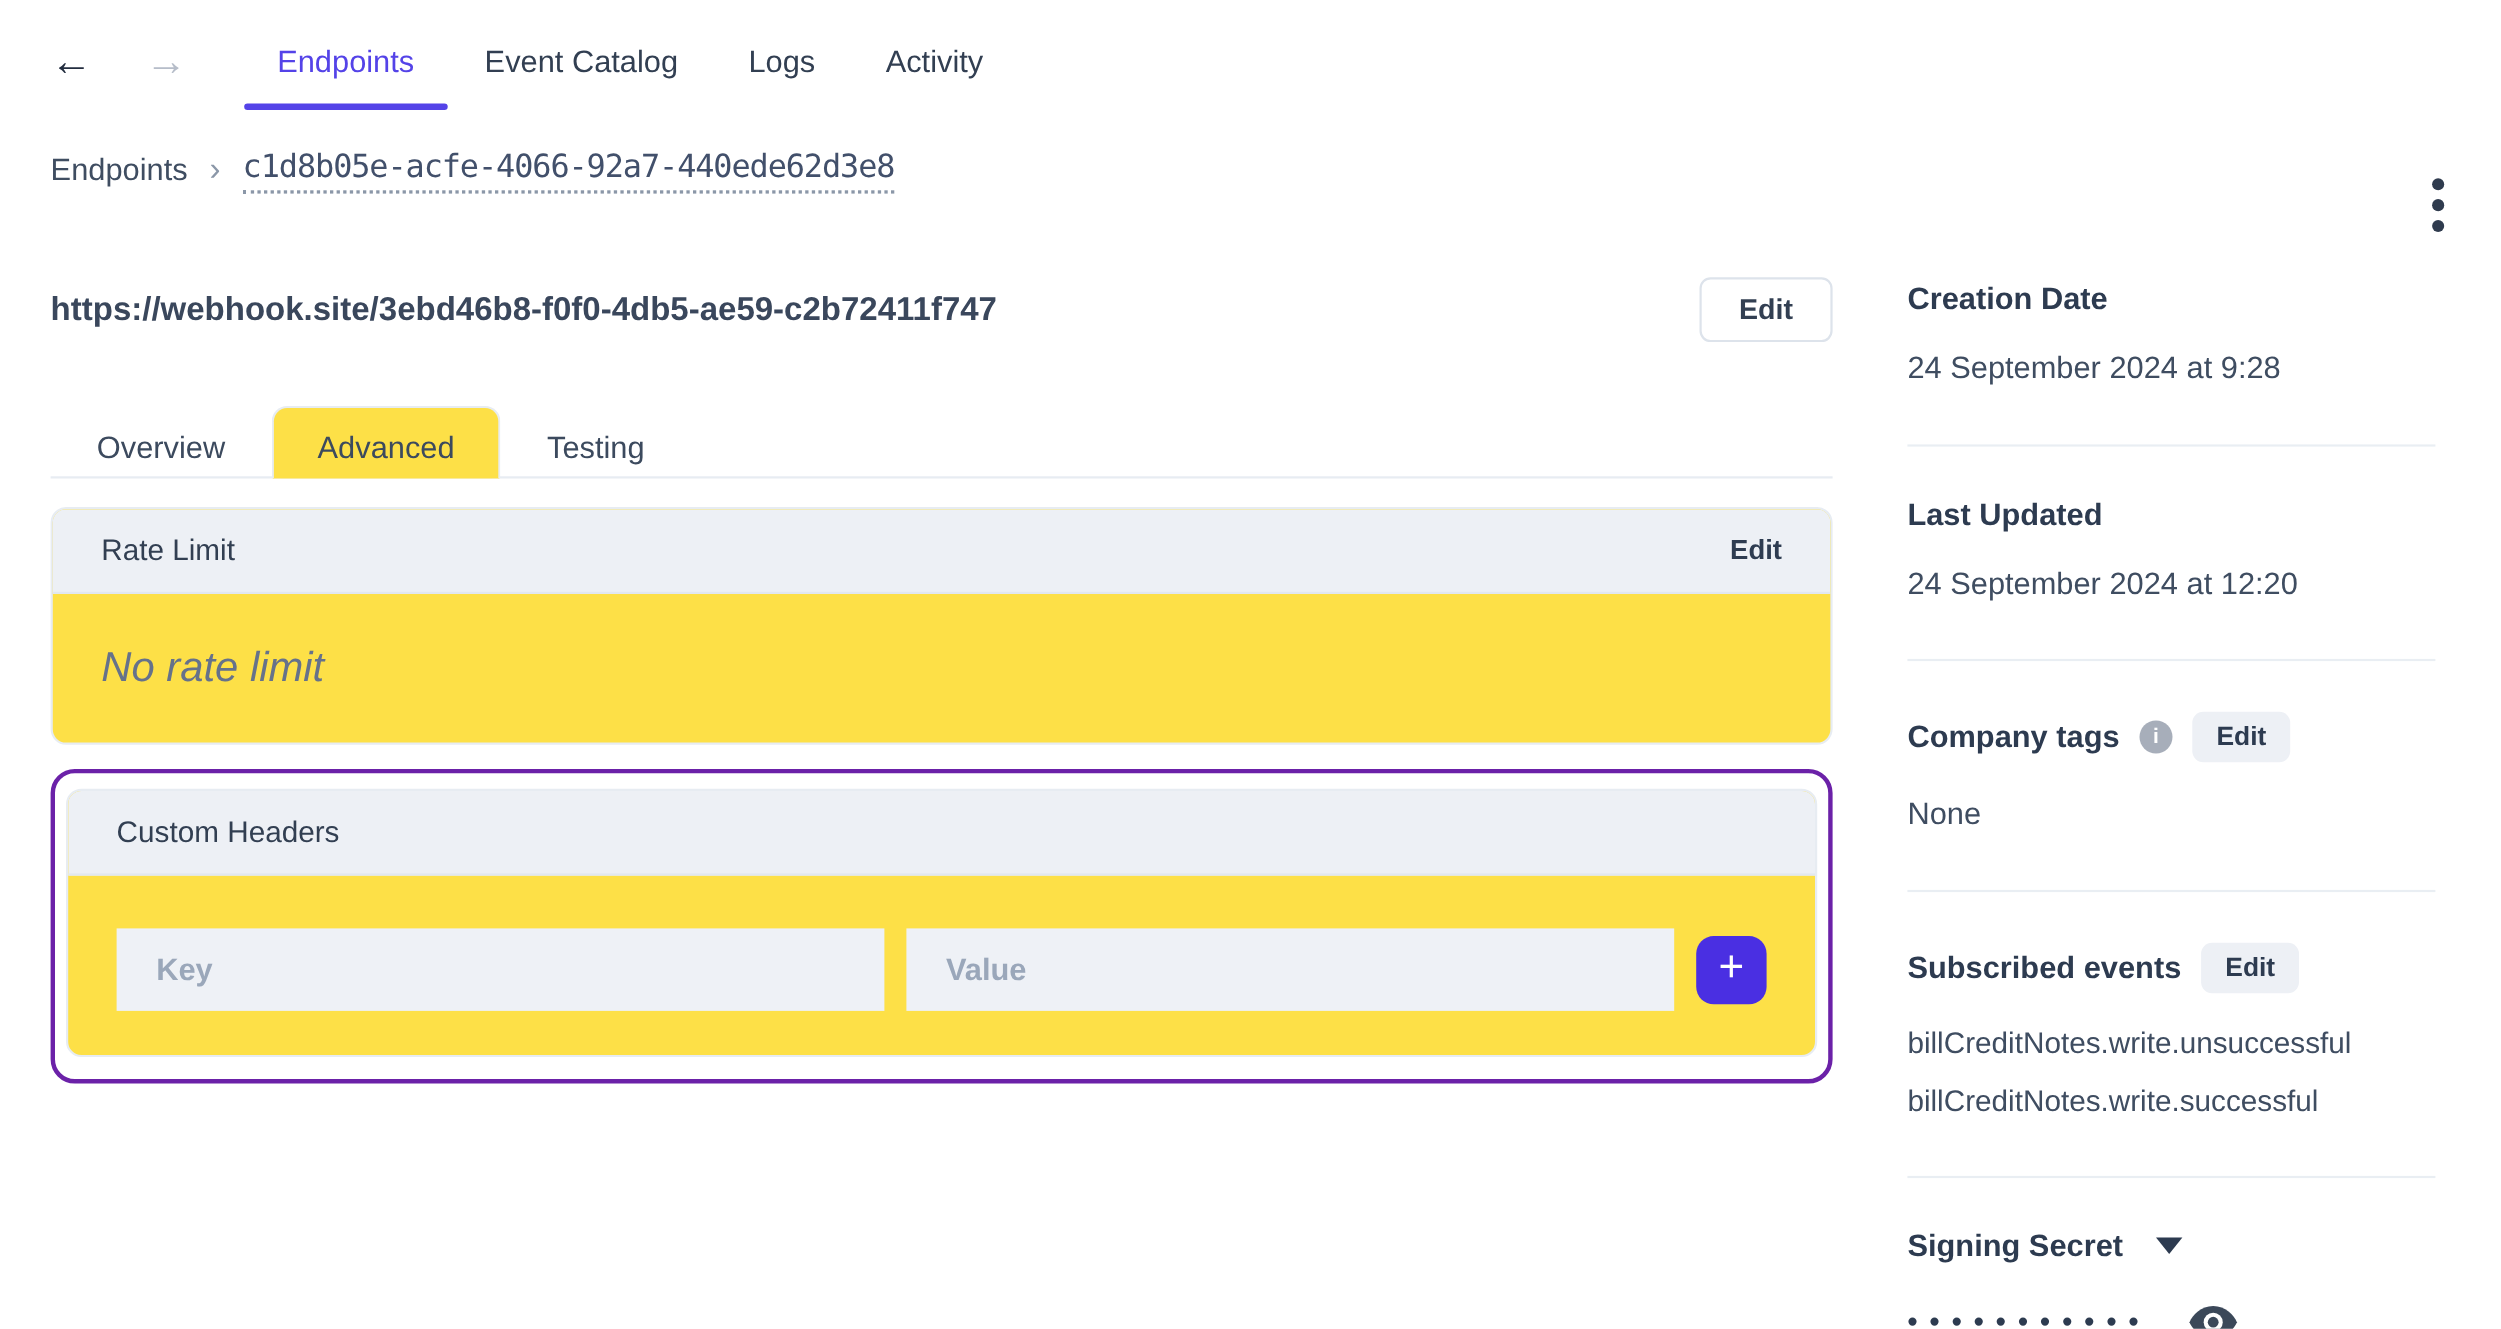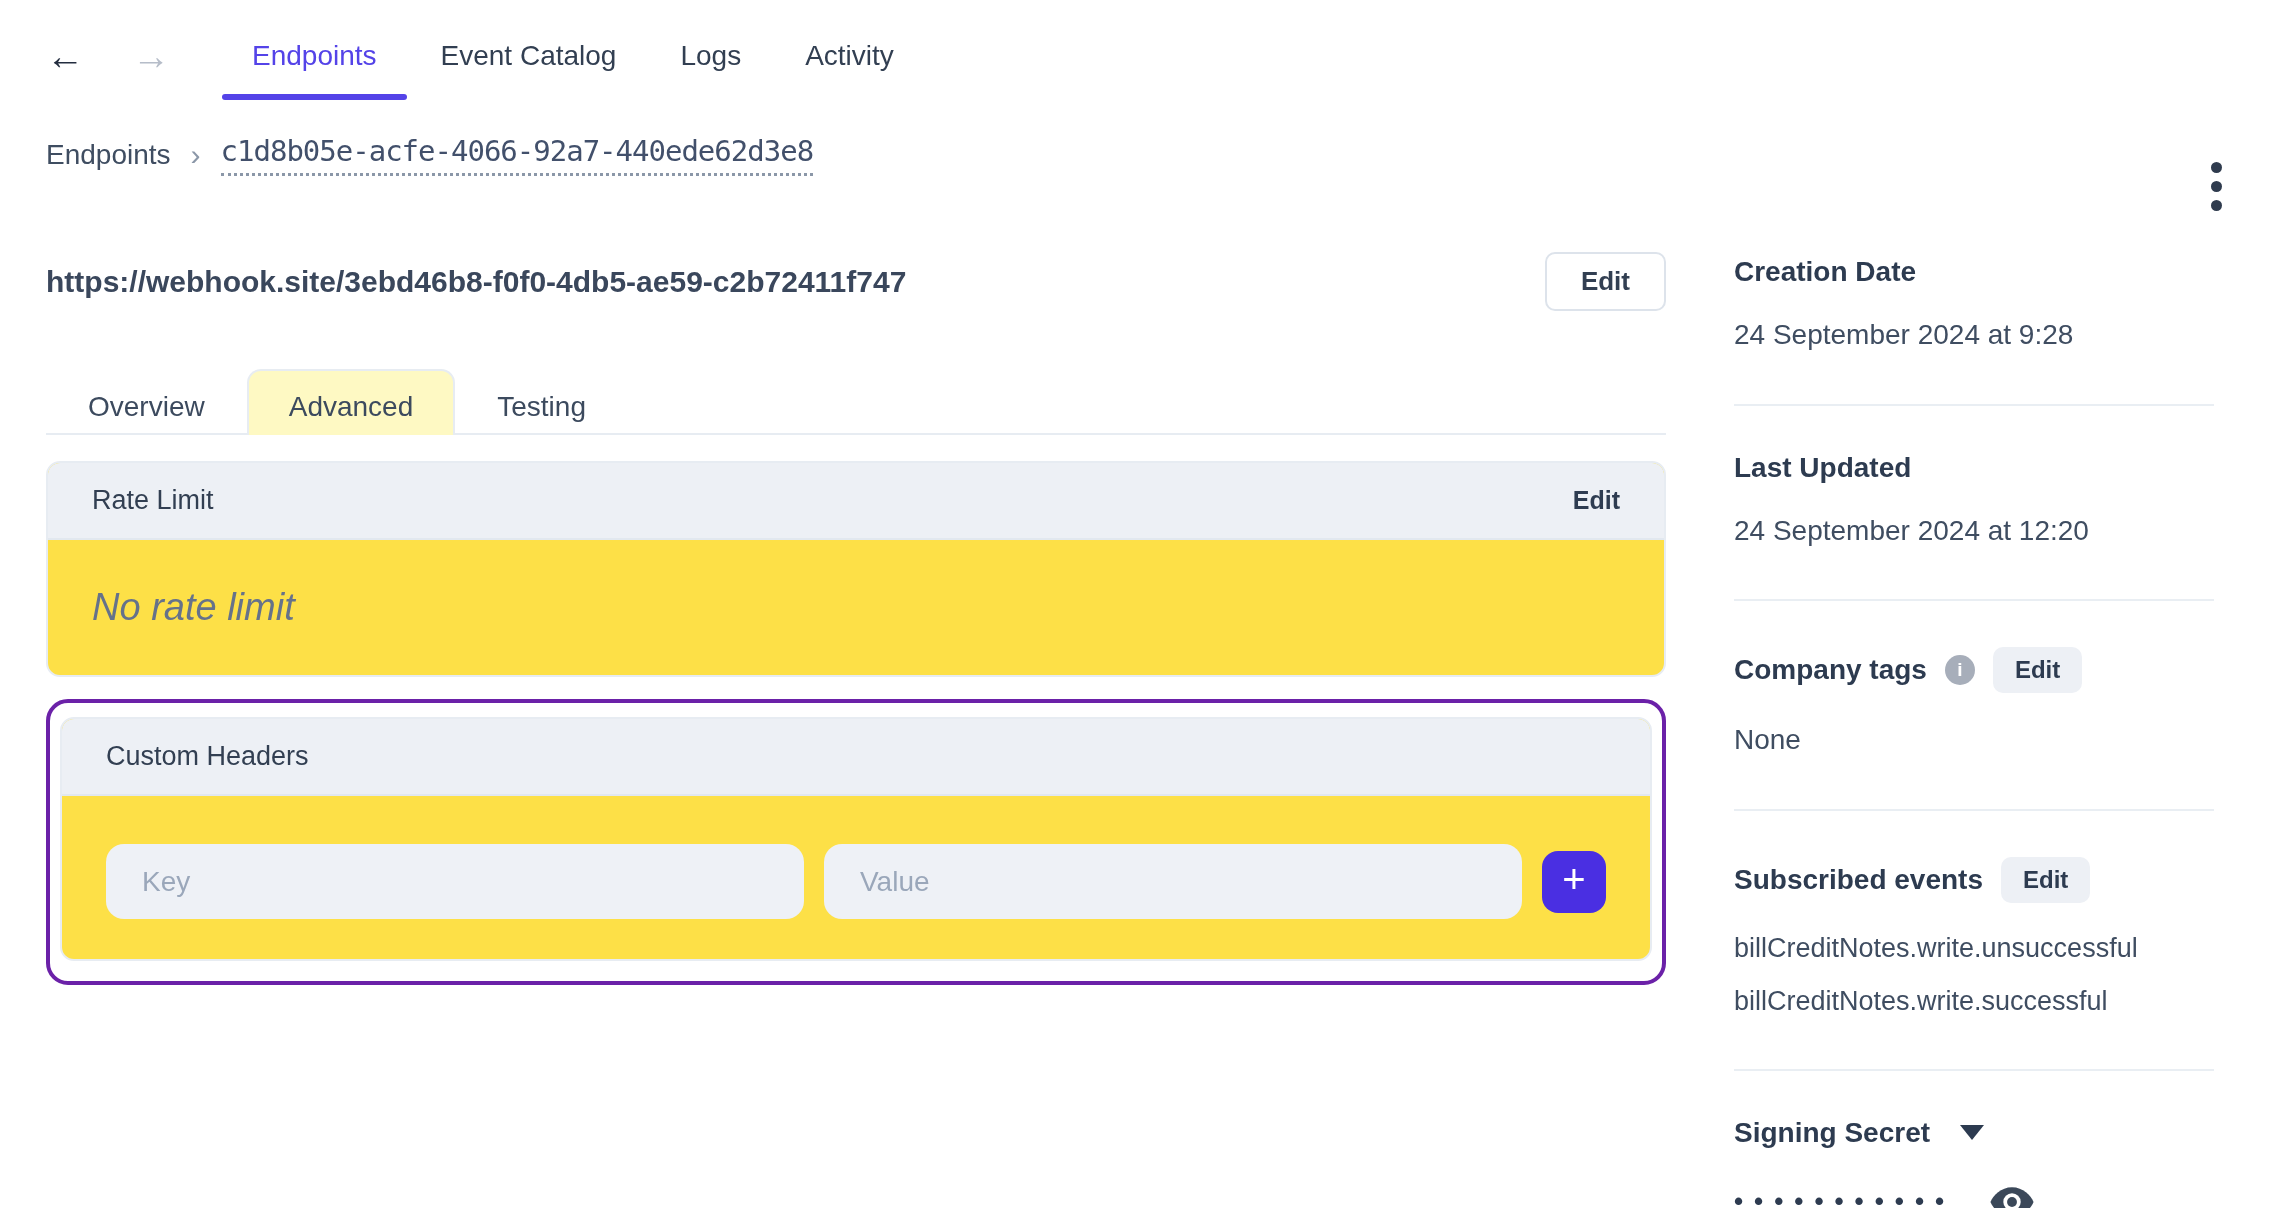--- a/index.html
+++ b/index.html
@@ -58,43 +58,44 @@
     background:#fff;border:2px solid #dde3eb;border-radius:10px;
     padding:12px 34px;font-size:26px;font-weight:700;color:#323f52;cursor:pointer;
   }
 
   .detail-tabs{display:flex;margin-top:58px;border-bottom:2px solid var(--border);}
   .dtab{
     font-size:28px;color:#3c4a5e;padding:20px 40px 12px;margin-bottom:-2px;
     border:2px solid transparent;border-bottom:none;cursor:pointer;
   }
   .dtab.active{
-    background:#fef9c3;border-color:var(--border);
+    background:#fde047;border-color:var(--border);
     border-radius:14px 14px 0 0;
   }
 
   .card{border:2px solid var(--border);border-radius:14px;background:#fde047;overflow:hidden;}
   .card-header{
     background:var(--header-bg);border-bottom:2px solid #e2e8ef;
     display:flex;justify-content:space-between;align-items:center;
     padding:22px 44px;font-size:27px;color:#323f52;
   }
   .card-edit{font-weight:700;font-size:25px;color:#2e3c51;cursor:pointer;}
   .rate-card{margin-top:26px;}
   .rate-body{padding:46px 44px;font-size:38px;font-style:italic;color:var(--text-soft);}
 
   .highlight{
     border:4px solid var(--outline-purple);border-radius:22px;
     margin-top:22px;padding:14px 10px 20px;
   }
   .headers-body{padding:48px 44px 40px;display:flex;align-items:center;gap:20px;}
   .hdr-input{
-    flex:1;height:75px;background:var(--input-bg);border:none;border-radius:18px;
+    flex:1;height:75px;background:var(--input-bg);border:none;border-radius:0;
     font-size:28px;color:#3f4d61;padding:0 36px;outline:none;
     font-family:"Liberation Sans", sans-serif;
+    font-weight:bold;
   }
   .hdr-input::placeholder{color:var(--placeholder);}
   .add-btn{
     width:64px;height:62px;border:none;border-radius:16px;background:var(--accent-btn);
     color:#fff;font-size:40px;font-weight:300;line-height:1;cursor:pointer;
     display:flex;align-items:center;justify-content:center;flex:0 0 auto;
     font-family:"Liberation Sans", sans-serif;padding-bottom:6px;
   }
 
   

